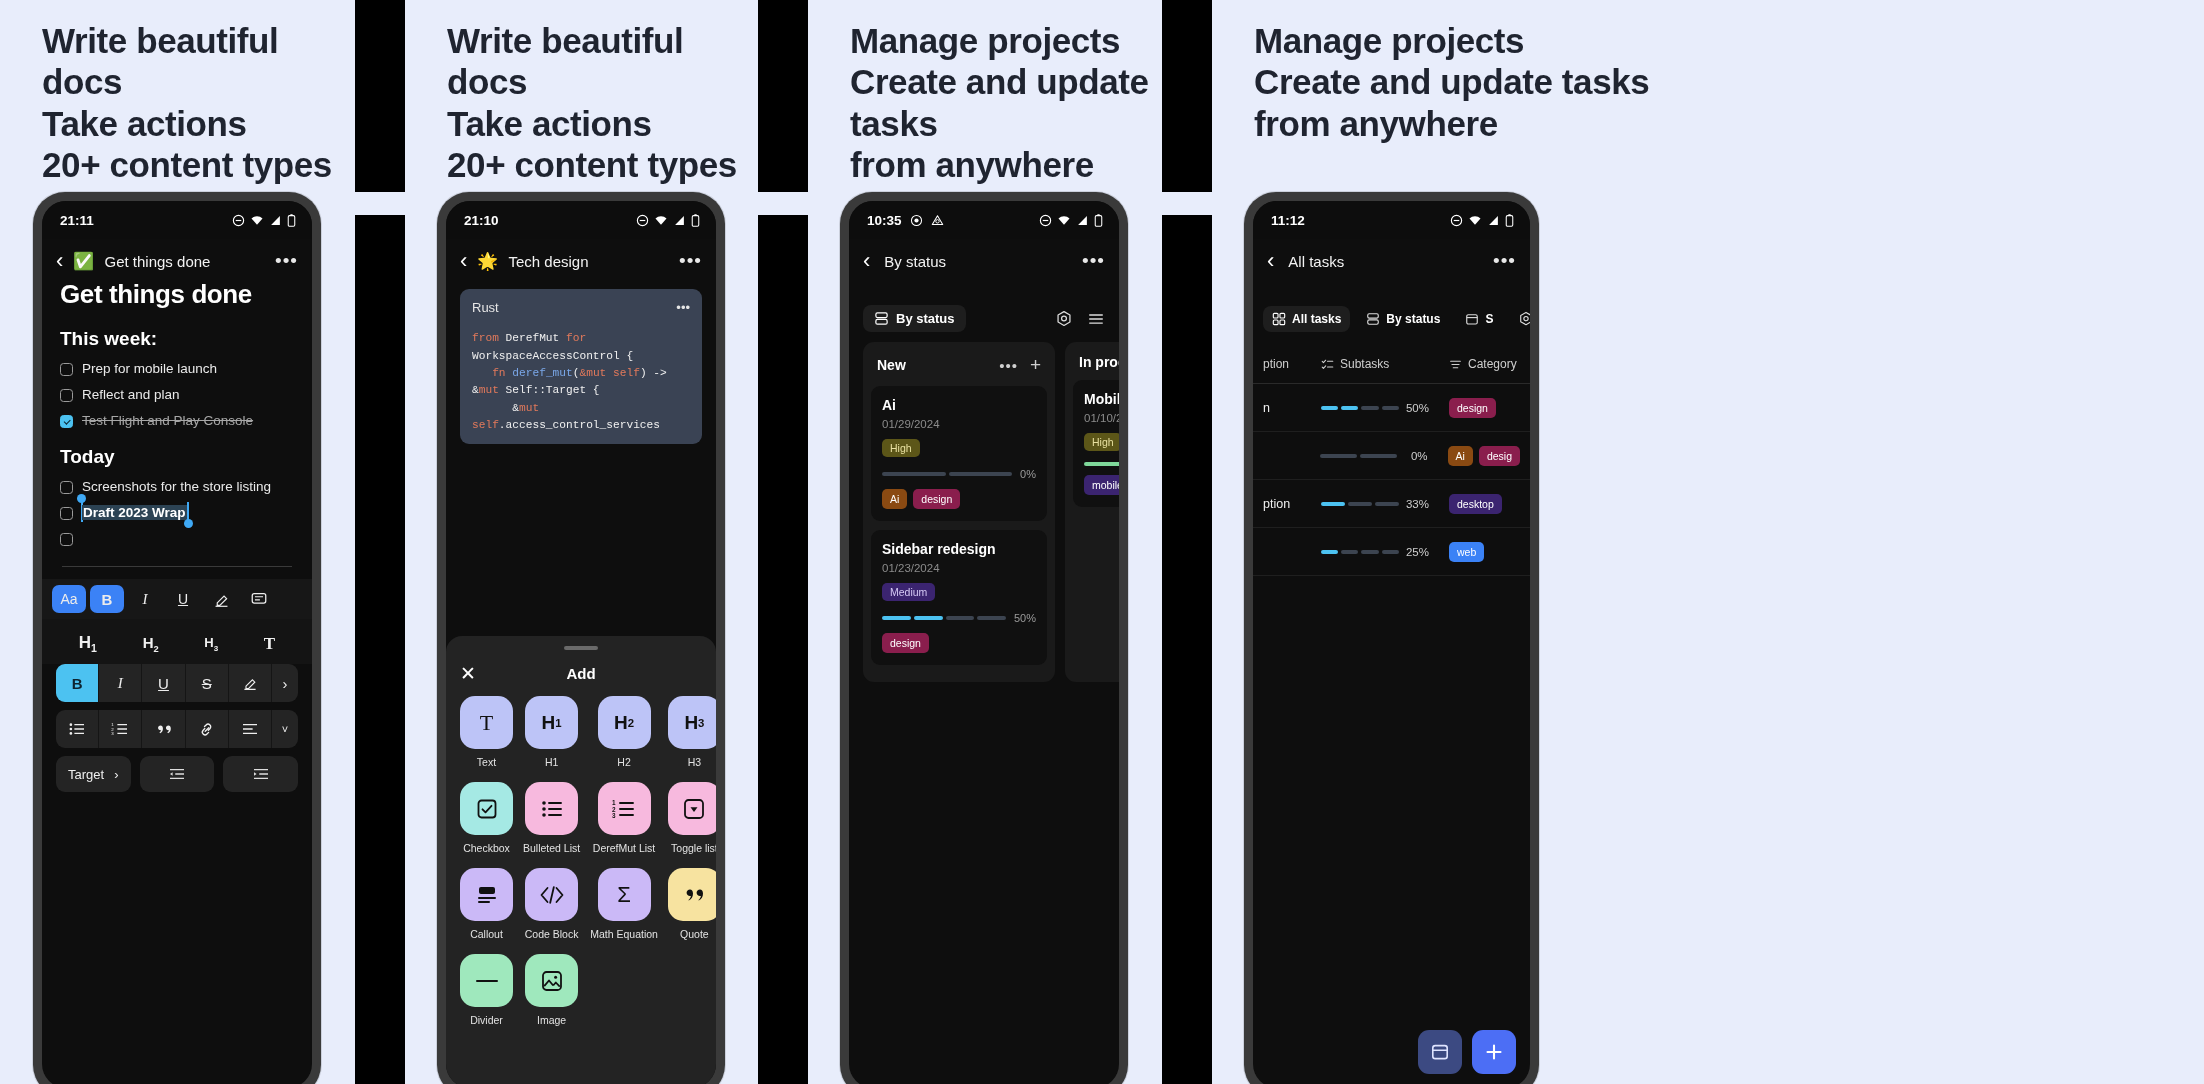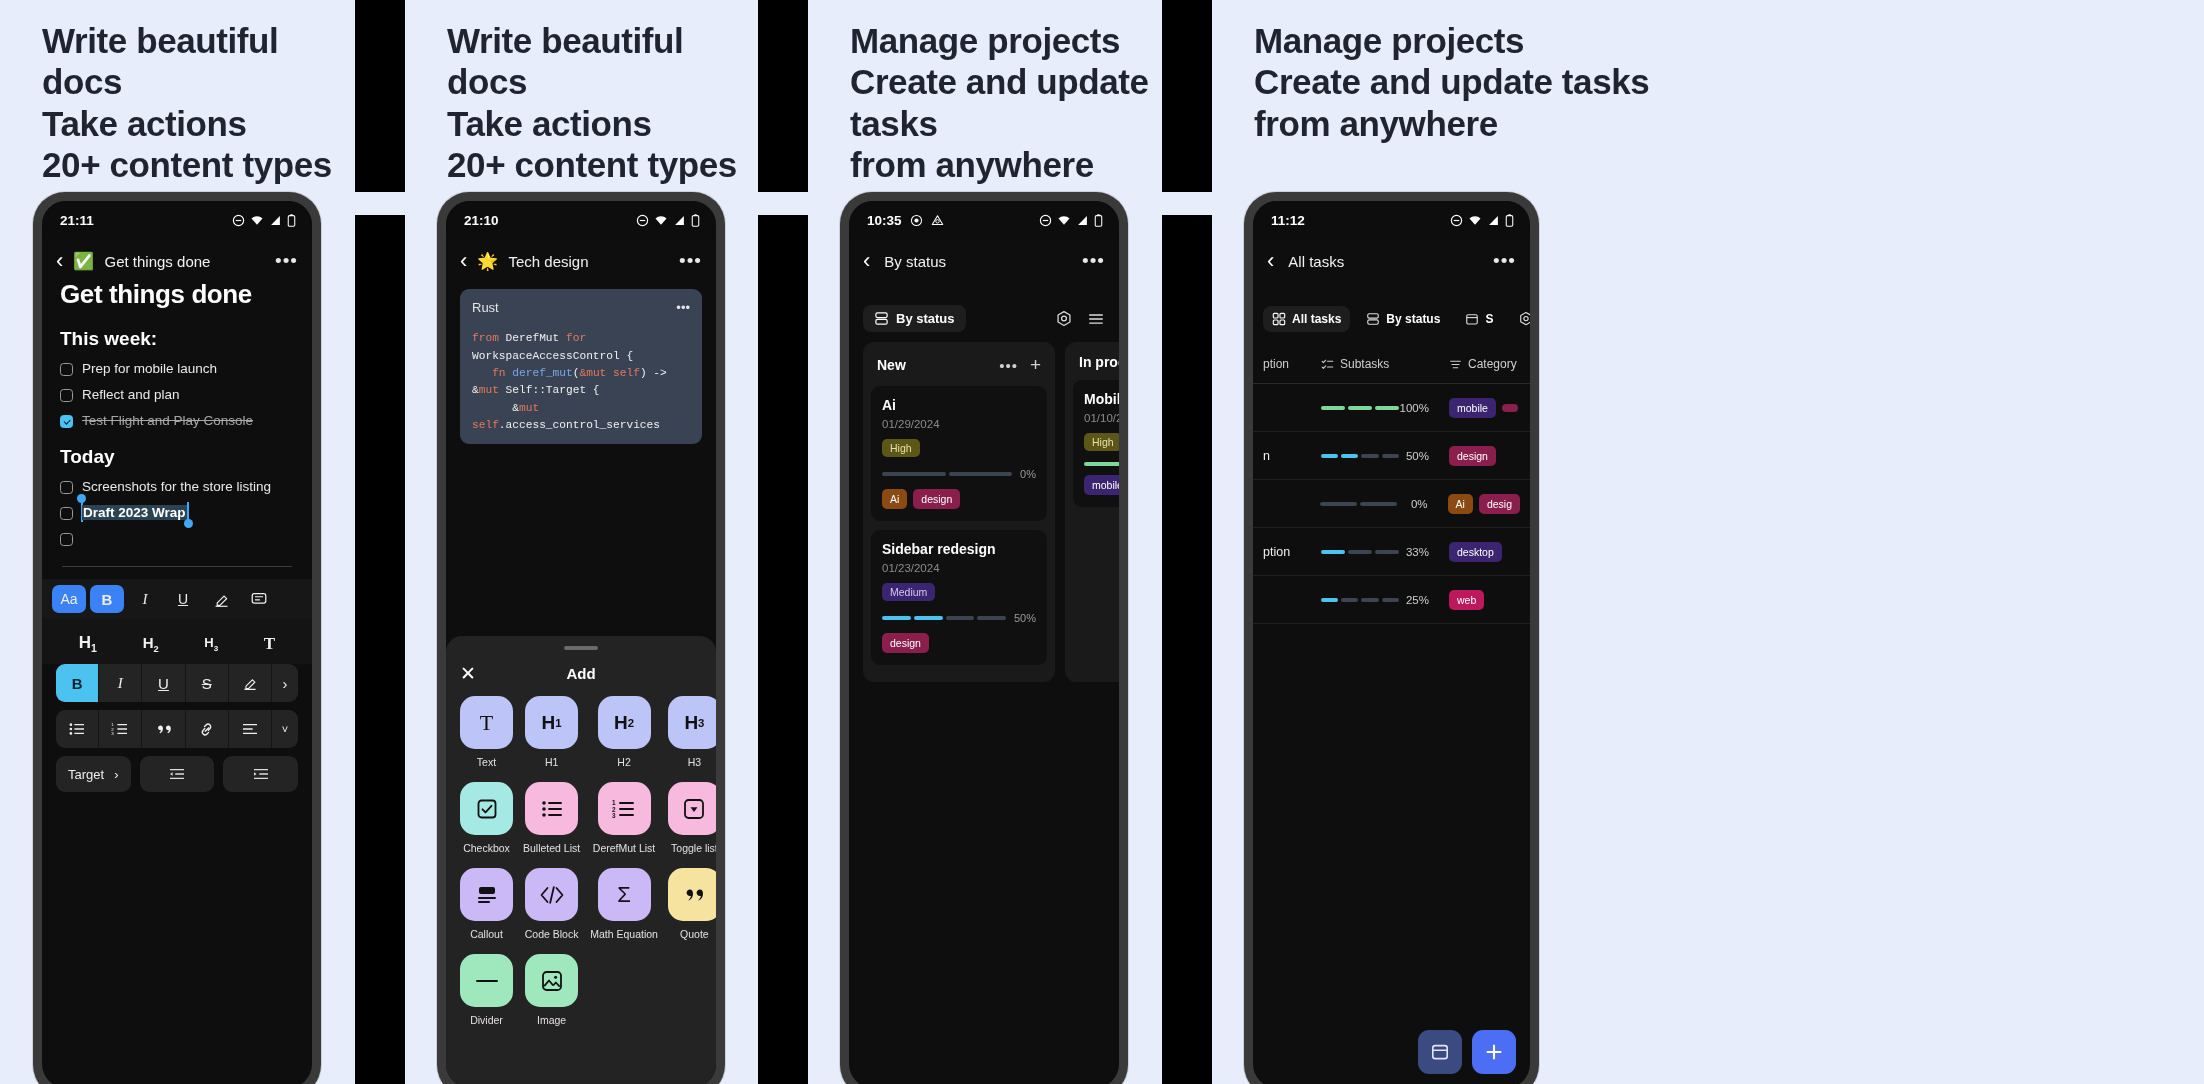--- a/index.html
+++ b/index.html
@@ -859,37 +859,20 @@
           <div class="gt-h">
             <span>
                 <svg class="ic" width="13" height="13" viewBox="0 0 16 16">
                   <path d="M2 4h12M3.6 8h8.8M5.2 12h5.6" stroke="#cfcfcf" stroke-width="1.3" stroke-linecap="round"></path>
                 </svg>
               </span>
             <span>Category</span>
           </div>
         </div>
 
-        <div class="gt-row">
-          <div class="gt-c" style="width:58px;">
-            <span style="font-size:12.5px;color:#eee;"></span>
-          </div>
-          <div class="gt-c" style="width:128px;">
-            <span class="minibars">
-                <i style="background:#7fd89a;"></i>
-                <i style="background:#7fd89a;"></i>
-                <i style="background:#7fd89a;"></i>
-              </span>
-            <span class="gt-pct">100%</span>
-          </div>
-          <div class="gt-c" style="gap:6px;">
-            <span class="tag" style="background:#3b2470;">mobile</span>
-            <span class="tag" style="background:#8a1e4d;width:16px;"></span>
-          </div>
-        </div>
 
         <div class="gt-row">
           <div class="gt-c" style="width:58px;">
             <span style="font-size:12.5px;color:#eee;">n</span>
           </div>
           <div class="gt-c" style="width:128px;">
             <span class="minibars">
                 <i style="background:#4cc2f1;"></i>
                 <i style="background:#4cc2f1;"></i>
                 <i></i>
@@ -943,21 +926,21 @@
           <div class="gt-c" style="width:128px;">
             <span class="minibars">
                 <i style="background:#4cc2f1;"></i>
                 <i></i>
                 <i></i>
                 <i></i>
               </span>
             <span class="gt-pct">25%</span>
           </div>
           <div class="gt-c" style="gap:6px;">
-            <span class="tag" style="background:#be185d;">web</span>
+            <span class="tag" style="background:#3b82f6;">web</span>
           </div>
         </div>
       </div>
 
       <div class="fab-wrap">
         <div class="fab sec">
           <svg class="ic" width="20" height="20" viewBox="0 0 20 20">
               <rect x="2.8" y="3.6" width="14.4" height="13" rx="2.4" fill="none" stroke="#dfe4ff" stroke-width="1.6"></rect>
               <path d="M2.8 8.2h14.4" stroke="#dfe4ff" stroke-width="1.6"></path>
             </svg>

